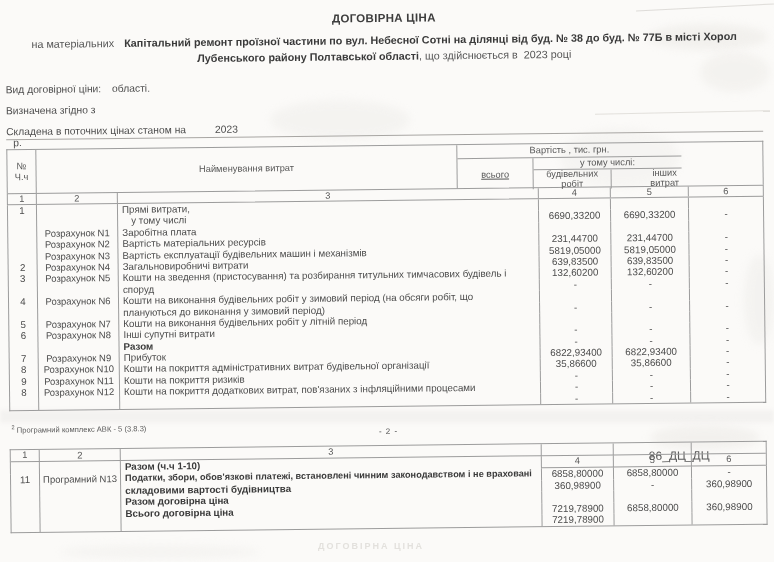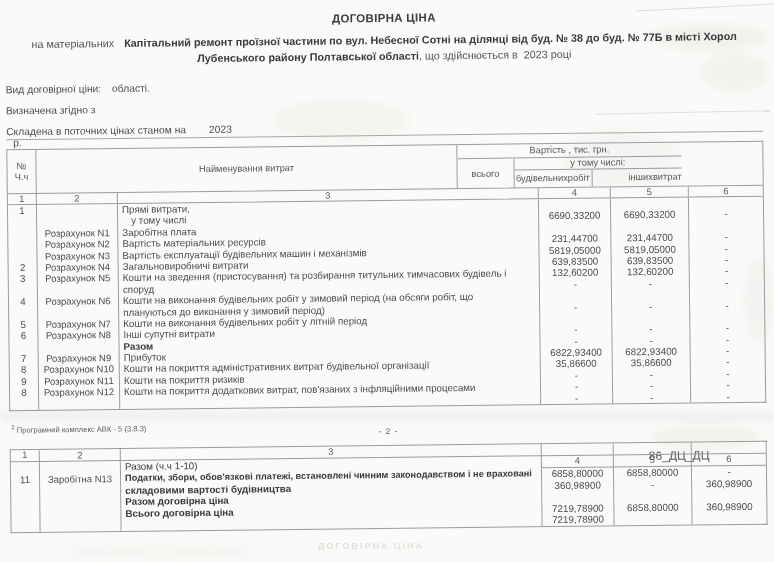--- a/index.html
+++ b/index.html
@@ -20,42 +20,42 @@
           font-size: 10.8px; white-space: nowrap; }
   .p1 { top: 38px; } .p2 { top: 54px; }
   .reg { color: #565656; }
   .bld { font-weight: bold; color: #3a3a3a; }
   .pre { white-space: pre; }
 
   .meta { position: absolute; left: 8px; font-size: 10.3px; color: #4e4e4e; }
   .m1 { top: 84px; } .m2 { top: 105px; }
   .m3 { top: 126px; width: 757px; height: 14px; border-bottom: 1px solid #a8a6a3; }
   .m1 .val { margin-left: 8px; }
-  .m3 .year { margin-left: 20px; } .m3 .r { margin-left: 7px; }
+  .m3 .year { margin-left: 26px; } .m3 .r { margin-left: 7px; }
 
   
   .tbl { position: absolute; left: 8px; width: 757px; }
   .t1 { top: 149px; } .t2 { top: 449px; }
 
   .hdr { height: 44px; border: 1px solid #9c9c9c; border-bottom: none; display: flex;
          font-size: 9.3px; color: #565656; }
   .hc { border-right: 1px solid #9c9c9c; display: flex; flex-direction: column;
         align-items: center; justify-content: center; text-align: center; line-height: 10.5px; }
   .hc1 { width: 29px; } .hc2 { width: 81px; } .hc3 { width: 421px; }
   .hright { width: 224px; display: flex; flex-direction: column; }
   .h-cost { height: 14px; line-height: 13px; border-bottom: 1px solid #9c9c9c; text-align: center; }
   .h-sub { flex: 1; display: flex; }
   .h-total { width: 76px; border-right: 1px solid #9c9c9c; display: flex;
-             align-items: center; justify-content: center; }
+             align-items: center; justify-content: center; text-decoration: underline; }
   .h-inc { flex: 1; display: flex; flex-direction: column; }
   .h-incl { height: 12px; line-height: 11px; border-bottom: 1px solid #9c9c9c; text-align: center; }
   .h-two { flex: 1; display: flex; }
   .h-cw { width: 78px; border-right: 1px solid #9c9c9c; }
   .h-oc { flex: 1; padding-left: 36px; }
-  .h-cw, .h-oc { display: flex; flex-direction: row; align-items: center;
+  .h-cw, .h-oc { display: flex; flex-direction: column; align-items: center;
                  justify-content: center; line-height: 9.5px; }
 
   .numsrow { display: flex; height: 12px; line-height: 11px; border: 1px solid #9c9c9c;
              font-size: 9.3px; color: #565656; text-align: center; }
   .numsrow > div { border-right: 1px solid #9c9c9c; }
   .numsrow > div:last-child { border-right: none; }
   .n1 { width: 29px; } .n2 { width: 81px; } .n3 { width: 421px; }
   .n4 { width: 72px; } .n5 { width: 78px; } .n6 { flex: 1; }
 
   .tbody { border: 1px solid #9c9c9c; border-top: none; font-size: 9.8px; color: #4c4c4c; }
@@ -70,21 +70,21 @@
   .c6 { flex: 1; text-align: center; border-right: none; }
   .r.bold .c3 { font-weight: bold; color: #3a3a3a; }
   .r.ind  .c3 { padding-left: 13px; }
   .r.small .c3 { font-size: 9.2px; }
 
   .t2h { border: 1px solid #9c9c9c; border-bottom: none; font-size: 9.3px; color: #565656; }
   .t2ra, .t2rb { display: flex; height: 12px; line-height: 11px; }
   .hb { border-bottom: 1px solid #9c9c9c; }
   .t2ra .c3, .t2rb .c4, .t2rb .c5, .t2rb .c6 { text-align: center; padding-left: 0; }
   .t2ra .c1, .t2ra .c2 { text-align: center; }
-  .sumlbl { font-weight: normal; color: #3a3a3a; font-size: 9.8px; }
+  .sumlbl { font-weight: bold; color: #3a3a3a; font-size: 9.8px; }
 
   .fnote { position: absolute; top: 424px; left: 10px; font-size: 7.6px; color: #5a5a5a; }
   .fnote sup { font-size: 5.6px; }
   .pgnum { position: absolute; top: 431px; left: 0; width: 100%; text-align: center;
            font-size: 8px; color: #5a5a5a; letter-spacing: 1px; }
   .dcode { position: absolute; top: 456px; left: 647px; font-size: 12px; color: #5a5a5a; }
   .ghost { position: absolute; top: 541px; left: 318px; font-size: 9px; font-weight: bold;
            color: #e3e1dd; letter-spacing: 2px; filter: blur(.6px); }
 </style>
 </head>
@@ -332,21 +332,21 @@
           <div class="c c2"></div>
           <div class="c c3"><span class="sumlbl">Разом (ч.ч 1-10)</span></div>
           <div class="c c4 hb">4</div>
           <div class="c c5 hb">5</div>
           <div class="c c6 hb">6</div>
         </div>
       </div>
       <div class="tbody tbody2" id="t2-body">
           <div class="r bold small">
             <div class="c c1">11</div>
-            <div class="c c2">Заробітна N13</div>
+            <div class="c c2">Програмний N13</div>
             <div class="c c3">Податки, збори, обов'язкові платежі, встановлені чинним законодавством і не враховані</div>
             <div class="c c4">6858,80000</div>
             <div class="c c5">6858,80000</div>
             <div class="c c6">-</div>
           </div>
           <div class="r bold">
             <div class="c c1"></div>
             <div class="c c2"></div>
             <div class="c c3">складовими вартості будівництва</div>
             <div class="c c4">360,98900</div>

